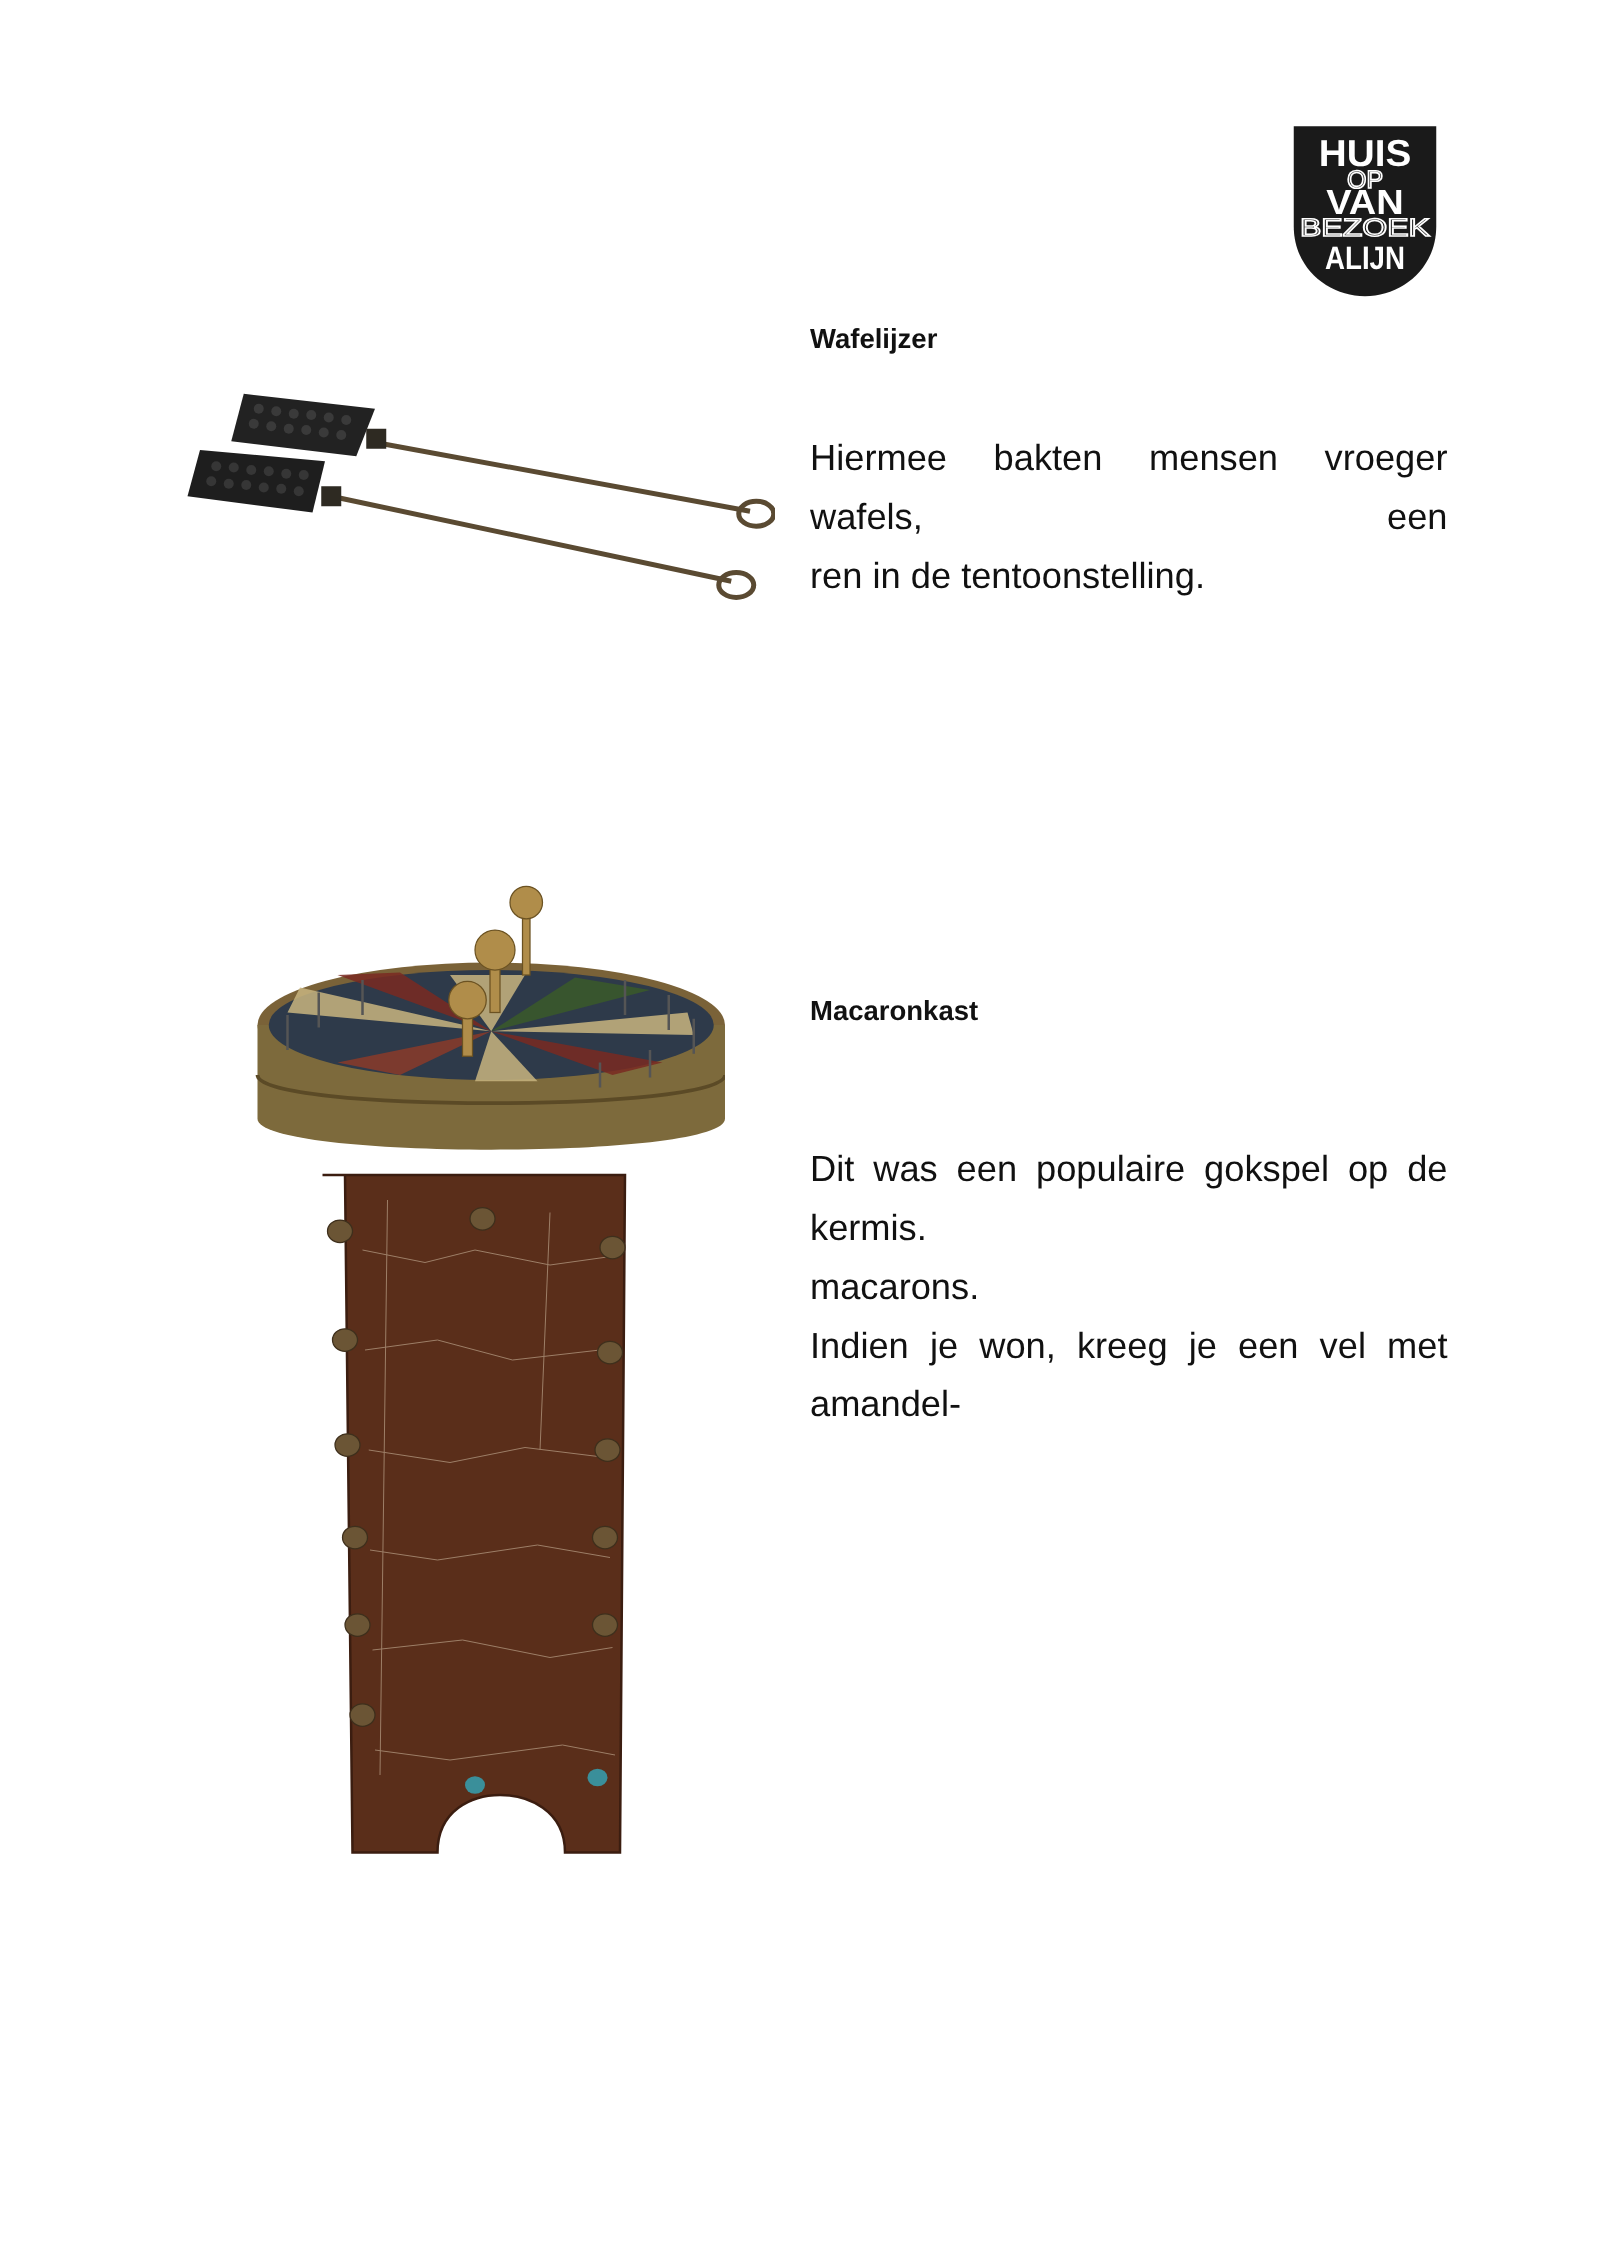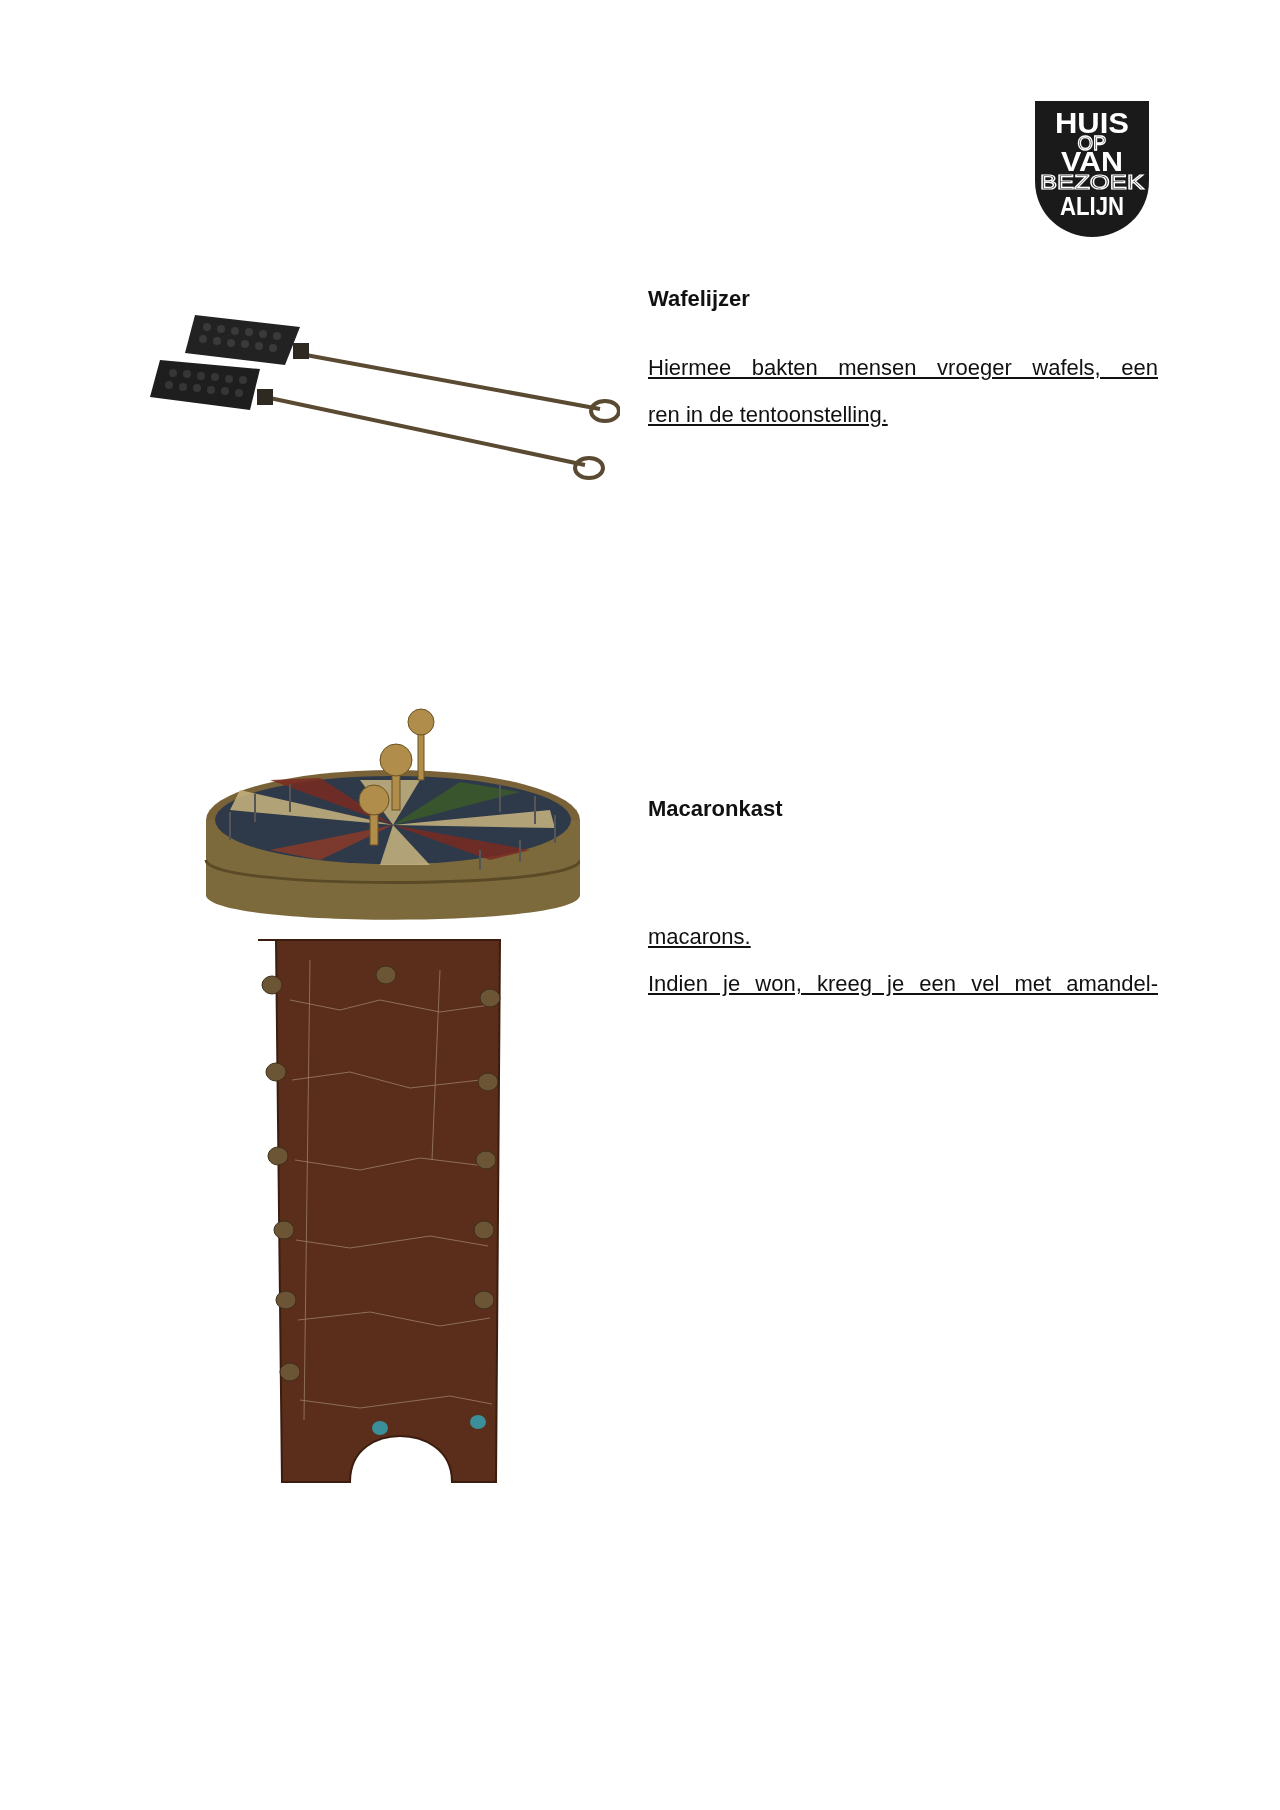--- a/index.html
+++ b/index.html
@@ -1,39 +1,39 @@
 <!DOCTYPE html>
 <html><head>
 <meta charset="utf-8">
 <style>
   html, body { margin: 0; padding: 0; background: #ffffff; }
   body { width: 1280px; height: 1810px; position: relative; overflow: hidden; font-family: "Liberation Sans", sans-serif; color: #111; }
   .logo { position: absolute; left: 1033px; top: 60px; width: 118px; height: 140px; margin-top: 39px; }
   .heading { position: absolute; left: 648px; font-weight: bold; font-size: 22px; color: #111; }
-  .para { position: absolute; left: 648px; width: 510px; font-size: 22px; line-height: 47px; text-align: justify; color: #111; text-decoration: underline; }
+  .para { position: absolute; left: 648px; width: 510px; font-size: 29px; line-height: 47px; text-align: justify; color: #111; }
   .para .line { display: block; text-align: justify; text-align-last: justify; }
   .para .line.last { text-align-last: left; }
   .para .line.plain { text-align: left; text-align-last: left; line-height: 47px; }
   .img { position: absolute; }
 </style>
 </head>
 <body>
 
 <div class="logo">
   <svg width="118" height="140" viewBox="0 0 118 140">
     <path d="M2 2 H116 V82 C116 116 88 138 59 138 C30 138 2 116 2 82 Z" fill="#1a1a1a"></path>
     <text id="lg0" x="59" y="34" text-anchor="middle" font-family="Liberation Sans, sans-serif" font-size="30" font-weight="bold" fill="#fff" textLength="74" lengthAdjust="spacingAndGlyphs">HUIS</text>
     <text id="lg1" x="59" y="51" text-anchor="middle" font-family="Liberation Sans, sans-serif" font-size="20" fill="none" stroke="#fff" stroke-width="1.3">OP</text>
     <text id="lg2" x="59" y="72" text-anchor="middle" font-family="Liberation Sans, sans-serif" font-size="28" font-weight="bold" fill="#fff" textLength="62" lengthAdjust="spacingAndGlyphs">VAN</text>
     <text id="lg3" x="59" y="90" text-anchor="middle" font-family="Liberation Sans, sans-serif" font-size="20" fill="none" stroke="#fff" stroke-width="1.2" textLength="104" lengthAdjust="spacingAndGlyphs">BEZOEK</text>
     <text id="lg4" x="59" y="116" text-anchor="middle" font-family="Liberation Sans, sans-serif" font-size="26" font-weight="bold" fill="#fff" textLength="64" lengthAdjust="spacingAndGlyphs">ALIJN</text>
   </svg>
 </div>
 
-<div class="heading" style="top:258px;margin-top:28px;">Wafelijzer</div>
+<div class="heading" style="top:258px;">Wafelijzer</div>
 
 <div class="para" style="top:344px;">
   <span class="line">Hiermee bakten mensen vroeger wafels, een</span>
   <span class="line last">ren in de tentoonstelling.</span>
 </div>
 
 <div class="img" style="left:145px; top:305px; width:475px; height:180px;">
   <svg width="475" height="180" viewBox="0 0 475 180">
 
     <line x1="150" y1="48" x2="455" y2="104" stroke="#5a4a32" stroke-width="4"></line>
@@ -74,20 +74,21 @@
         <circle cx="80" cy="86" r="4"></circle>
         <circle cx="94" cy="88" r="4"></circle>
     </g>
     <rect x="112" y="84" width="16" height="16" fill="#2e2a22"></rect>
   </svg>
 </div>
 
 <div class="heading" style="top:796px;">Macaronkast</div>
 
 <div class="para" style="top:913px;">
+  <span class="line">Dit was een populaire gokspel op de kermis.</span>
   <span class="line last">macarons.</span>
   <span class="line">Indien je won, kreeg je een vel met amandel-</span>
 </div>
 
 <div class="img" style="left:200px; top:700px; width:380px; height:800px;">
   <svg width="380" height="800" viewBox="0 0 380 800">
 
     <path d="M58 240 L300 240 L296 782 L252 782 C252 748 222 736 200 736 C178 736 150 748 150 782 L82 782 L76 240 Z" fill="#5a2e1a"></path>
     <path d="M58 240 L300 240 L296 782 L252 782 C252 748 222 736 200 736 C178 736 150 748 150 782 L82 782 L76 240 Z" fill="none" stroke="#3b1d10" stroke-width="2"></path>
     <g stroke="#c9b49a" stroke-width="0.8" opacity="0.6" fill="none">

